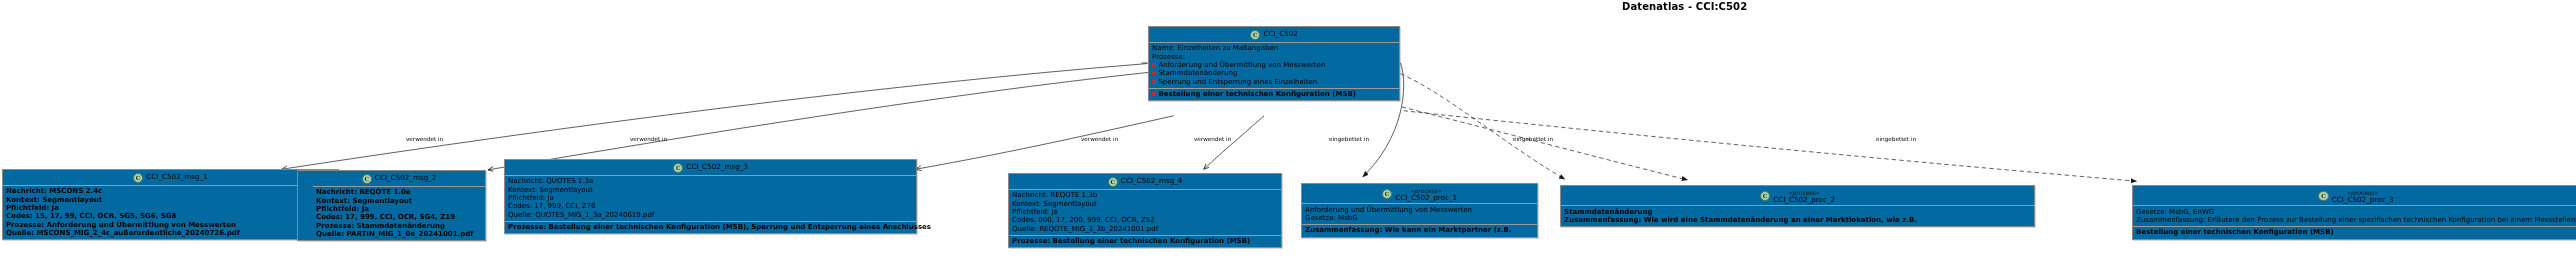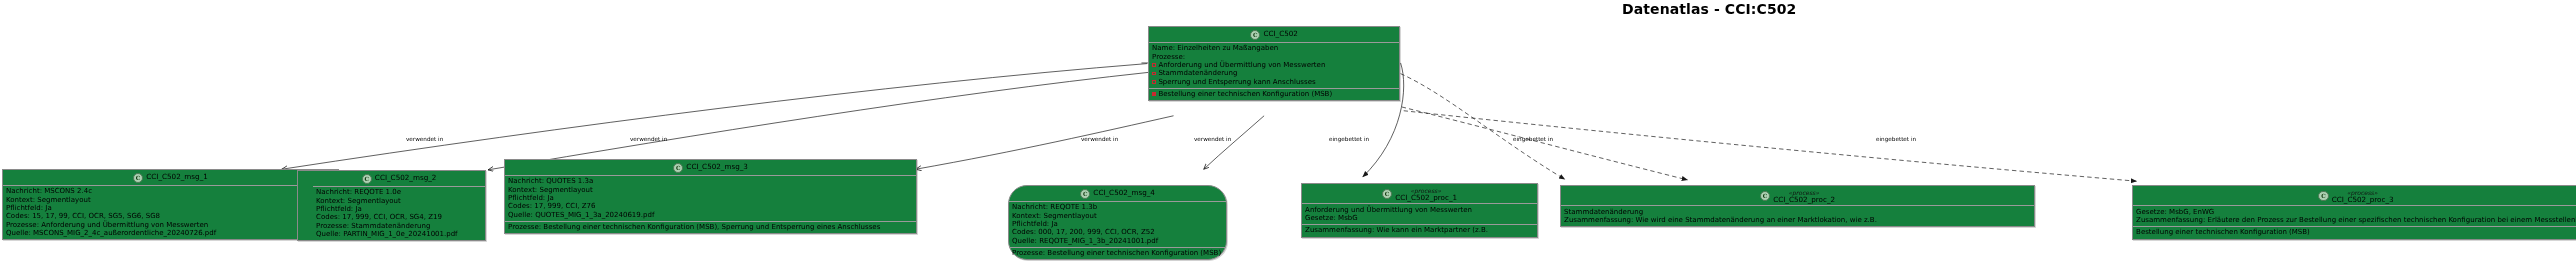--- a/index.html
+++ b/index.html
@@ -13,31 +13,31 @@
     position: relative;
     overflow: hidden;
     font-family: "DejaVu Sans", "Liberation Sans", sans-serif;
     color: #000000;
   }
 
   #diagram-title {
     position: absolute;
     left: 1622px;
     top: 0.6px;
-    font-size: 14px;
+    font-size: 10px;
     font-weight: bold;
     letter-spacing: 0.1px;
     white-space: nowrap;
   }
 
   
   .uml-node {
     position: absolute;
     box-sizing: border-box;
-    background: #15803d;
+    background: #0369a1;
     border: 0.6px solid #8a8a8a;
     box-shadow: 0.9px 0.9px 0 rgba(0,0,0,0.18);
     font-size: 7px;
     line-height: 8.3px;
   }
   .uml-header {
     box-sizing: border-box;
     padding: 2.5px 3.8px 2.5px 3.8px;
     border-bottom: 0.6px solid #9a9a9a;
     text-align: center;
@@ -82,20 +82,21 @@
     flex: 0 0 auto;
     font-family: "DejaVu Serif", "Liberation Serif", serif;
   }
   .uml-compartment {
     box-sizing: border-box;
     padding: 1.3px 3.1px 1.9px 3.1px;
     border-bottom: 0.6px solid #9a9a9a;
   }
   .uml-compartment:last-child {
     border-bottom: none;
+    font-weight: bold;
   }
   .uml-line {
     white-space: nowrap;
     display: block;
   }
   .attr-row {
     white-space: nowrap;
     display: flex;
     align-items: center;
     gap: 2.5px;
@@ -190,21 +191,21 @@
     <span class="attr-row">
       <span class="vis-box vis-private"></span>
       <span>Anforderung und Übermittlung von Messwerten</span>
     </span>
     <span class="attr-row">
       <span class="vis-box vis-private"></span>
       <span>Stammdatenänderung</span>
     </span>
     <span class="attr-row">
       <span class="vis-box vis-private"></span>
-      <span>Sperrung und Entsperrung kann Anschlusses</span>
+      <span>Sperrung und Entsperrung eines Einzelheiten</span>
     </span>
   </div>
   <div class="uml-compartment">
     <span class="attr-row">
       <span class="vis-box vis-private-filled"></span>
       <span>Bestellung einer technischen Konfiguration (MSB)</span>
     </span>
   </div>
 </div>
 
@@ -248,21 +249,21 @@
     <span class="uml-line">Kontext: Segmentlayout</span>
     <span class="uml-line">Pflichtfeld: Ja</span>
     <span class="uml-line">Codes: 17, 999, CCI, Z76</span>
     <span class="uml-line">Quelle: QUOTES_MIG_1_3a_20240619.pdf</span>
   </div>
   <div class="uml-compartment">
     <span class="uml-line">Prozesse: Bestellung einer technischen Konfiguration (MSB), Sperrung und Entsperrung eines Anschlusses</span>
   </div>
 </div>
 
-<div class="uml-node" id="node-msg-4" style="left:1008px; top:185px; width:219px;border-radius:19px;">
+<div class="uml-node" id="node-msg-4" style="left:1008px; top:173px; width:274px;">
   <div class="uml-header">
     <span class="class-badge">C</span>
     <span class="uml-name">CCI_C502_msg_4</span>
   </div>
   <div class="uml-compartment">
     <span class="uml-line">Nachricht: REQOTE 1.3b</span>
     <span class="uml-line">Kontext: Segmentlayout</span>
     <span class="uml-line">Pflichtfeld: Ja</span>
     <span class="uml-line">Codes: 000, 17, 200, 999, CCI, OCR, Z52</span>
     <span class="uml-line">Quelle: REQOTE_MIG_1_3b_20241001.pdf</span>

